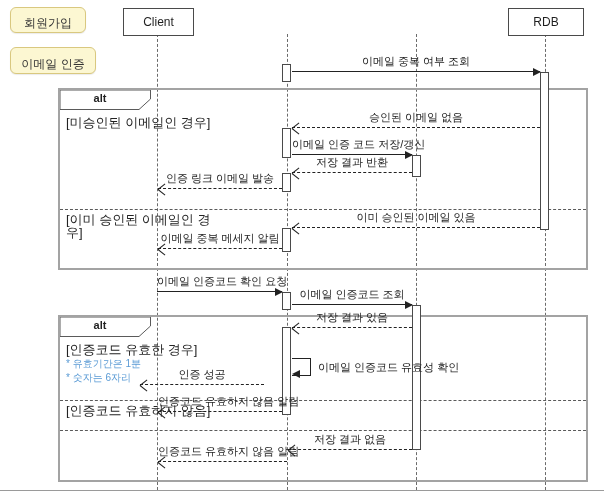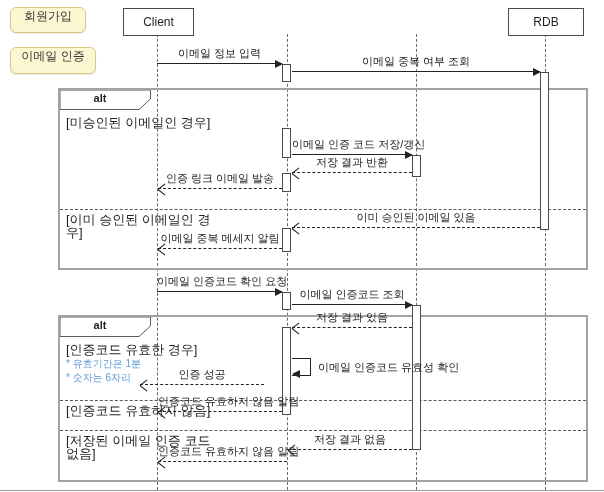--- a/index.html
+++ b/index.html
@@ -1,19 +1,19 @@
 <!DOCTYPE html>
 <html><head>
 <meta charset="utf-8">
 <style>
   html,body{margin:0;padding:0;background:#fff;}
   #stage{position:relative;width:604px;height:492px;background:#ffffff;overflow:hidden;
          font-family:"Liberation Sans","DejaVu Sans",sans-serif;color:#1f1f1f;}
   .seclabel{position:absolute;background:#fcf7d2;border:1px solid #d9c87f;border-radius:6px;
-            display:flex;align-items:flex-start;justify-content:center;font-size:12px;color:#333;
+            display:flex;align-items:flex-end;justify-content:center;font-size:12px;color:#333;
             box-shadow:0 1px 1px rgba(0,0,0,0.08);}
   .actor{position:absolute;top:8px;height:26px;background:#fff;border:1px solid #4a4a4a;
          display:flex;align-items:center;justify-content:center;font-size:12px;}
   .lifeline{position:absolute;top:34px;height:456px;width:0;border-left:1px dashed #6b6b6b;}
   .act{position:absolute;width:9px;background:#fff;border:1px solid #4a4a4a;box-sizing:border-box;}
   .frame{position:absolute;border:2px solid #a3a3a3;box-sizing:border-box;}
   .tabwrap{position:absolute;left:0;top:0;width:92px;height:20px;}
   .tabwrap svg{position:absolute;left:0;top:0;}
   .tabtext{position:absolute;left:0;top:2px;width:80px;text-align:center;
            font-size:11px;font-weight:bold;color:#222;}
@@ -83,45 +83,44 @@
         <path d="M0,0 H90.5 V9 L79,19.5 H0 Z" fill="#ffffff" stroke="#5a5a5a" stroke-width="1"></path>
       </svg>
       <span class="tabtext">alt</span>
     </div>
     <div class="guard" style="left:6px;top:26px;width:180px">[인증코드 유효한 경우]</div>
     <div class="note" style="left:6px;top:40px">* 유효기간은 1분</div>
     <div class="note" style="left:6px;top:54px">* 숫자는 6자리</div>
     <div class="divider" style="top:83px"></div>
     <div class="guard" style="left:6px;top:87px;width:180px">[인증코드 유효하지 않음]</div>
     <div class="divider" style="top:113px"></div>
-    <div class="guard" style="left:6px;top:117px;width:160px">[저장된 이메일 인증 코드 없음]</div>
   </div>
 
   <div class="act" style="left:282px;top:64px;height:18px"></div>
   <div class="act" style="left:282px;top:128px;height:30px"></div>
   <div class="act" style="left:282px;top:173px;height:19px"></div>
   <div class="act" style="left:282px;top:228px;height:24px"></div>
   <div class="act" style="left:282px;top:292px;height:18px"></div>
   <div class="act" style="left:282px;top:327px;height:88px"></div>
   <div class="act" style="left:412px;top:155px;height:22px"></div>
   <div class="act" style="left:412px;top:305px;height:145px"></div>
   <div class="act" style="left:540px;top:72px;height:158px"></div>
 
-  <div class="msg" style="left:157px;top:48px;width:125px">
-    <div class="lbl">이메일 정보 입력</div>
-    <div class="line solid"></div>
-    <div class="ah-right"></div>
-  </div>
 
   <div class="msg" style="left:292px;top:56px;width:248px">
     <div class="lbl">이메일 중복 여부 조회</div>
     <div class="line solid"></div>
     <div class="ah-right"></div>
   </div>
 
+  <div class="msg" style="left:292px;top:112px;width:248px">
+    <div class="lbl">승인된 이메일 없음</div>
+    <div class="line dashed"></div>
+    <div class="ah-openleft"></div>
+  </div>
 
   <div class="msg" style="left:292px;top:139px;width:120px">
     <div class="lbl">이메일 인증 코드 저장/갱신</div>
     <div class="line solid"></div>
     <div class="ah-right"></div>
   </div>
 
   <div class="msg" style="left:292px;top:157px;width:120px">
     <div class="lbl">저장 결과 반환</div>
     <div class="line dashed"></div>

